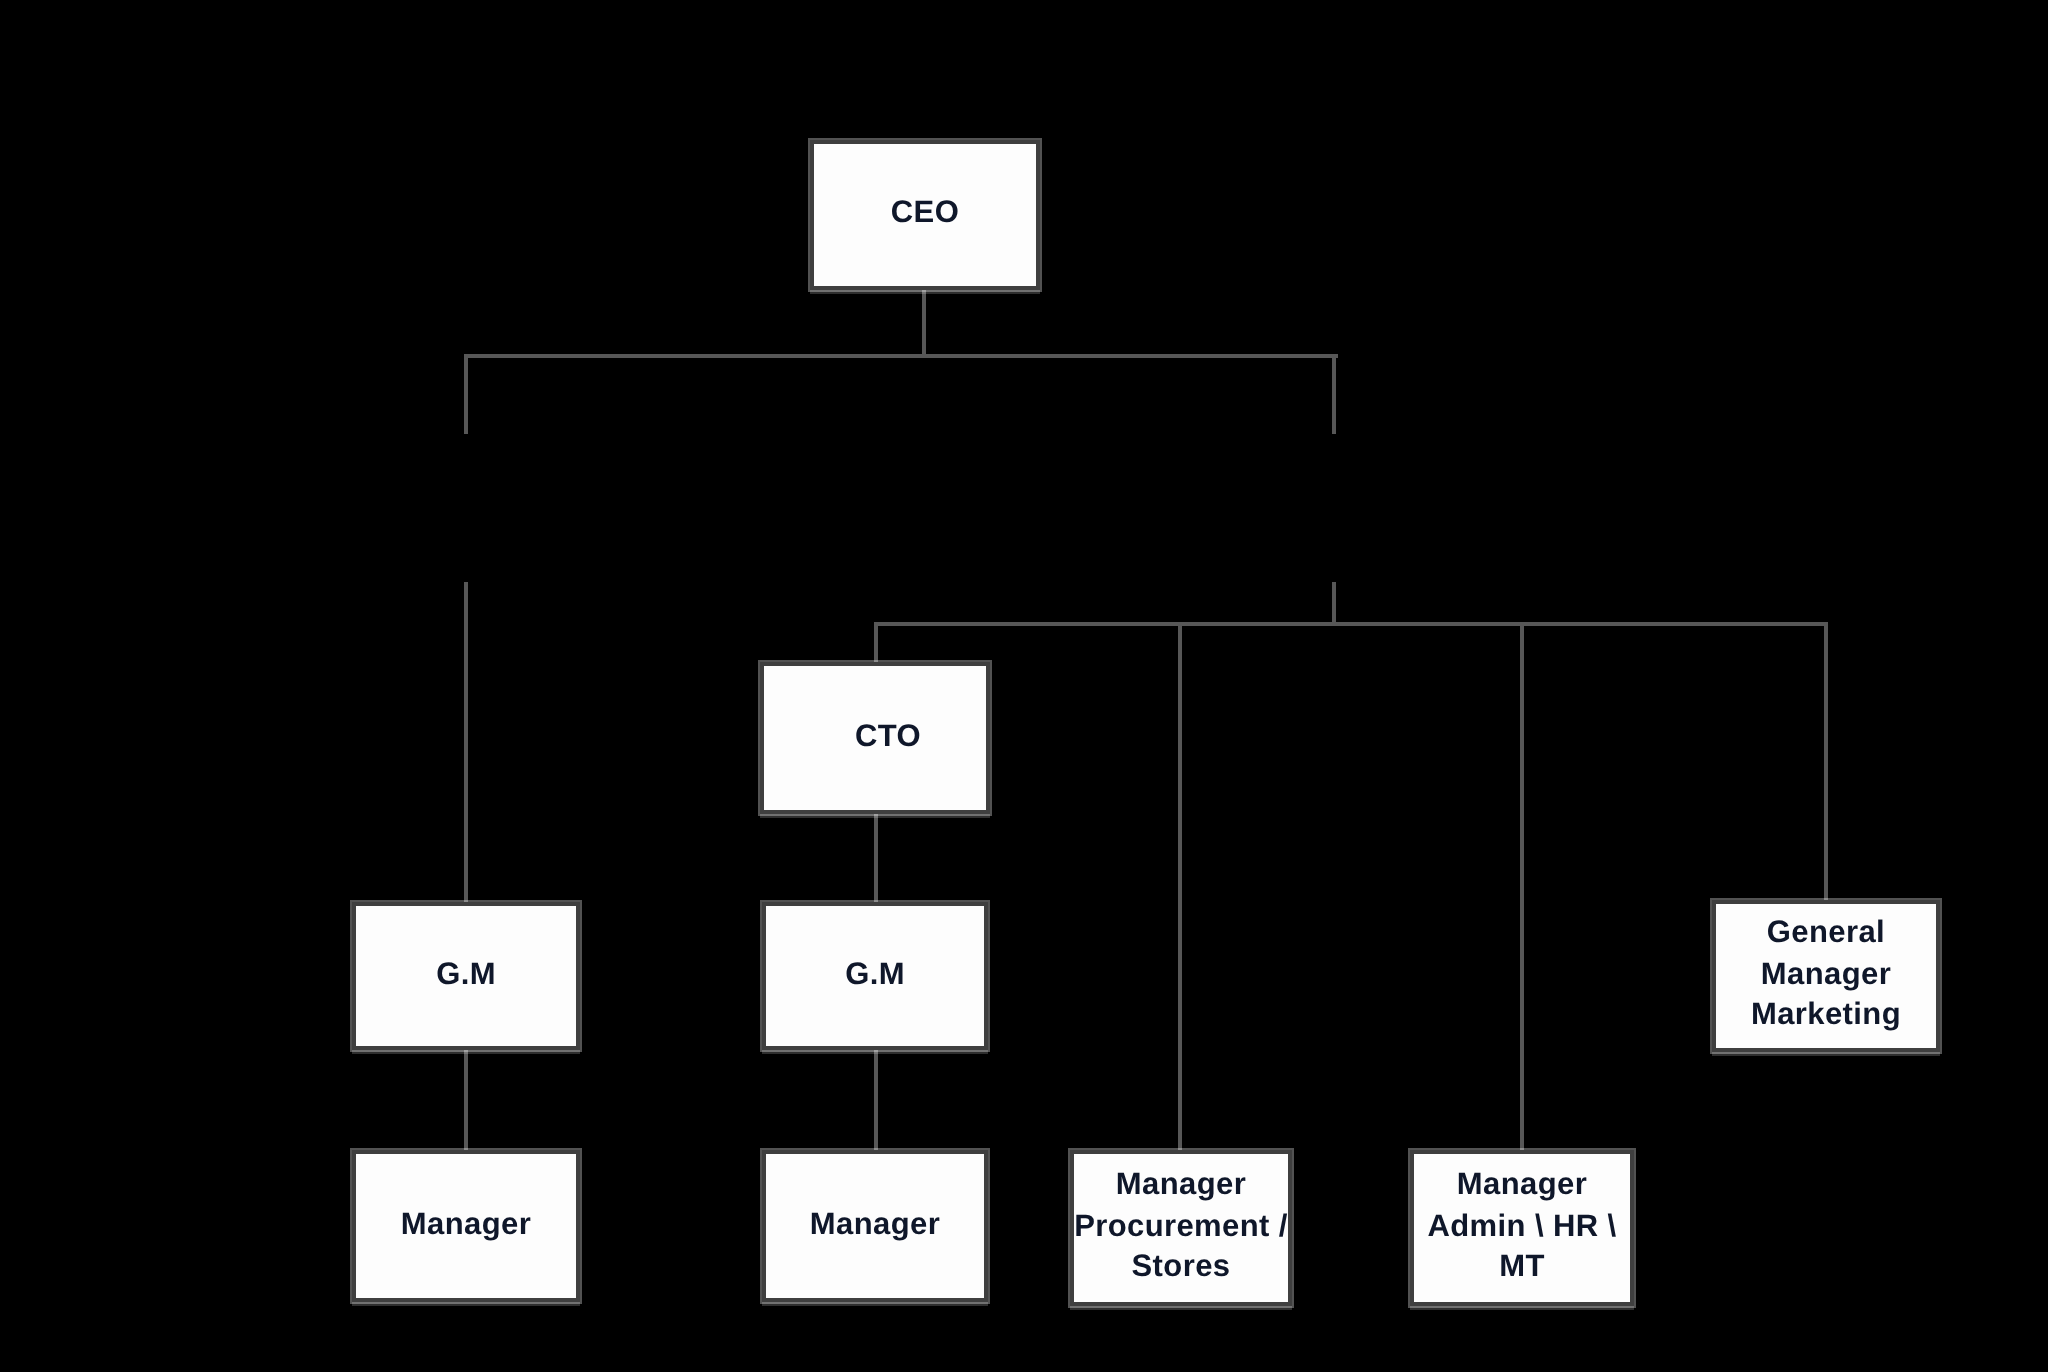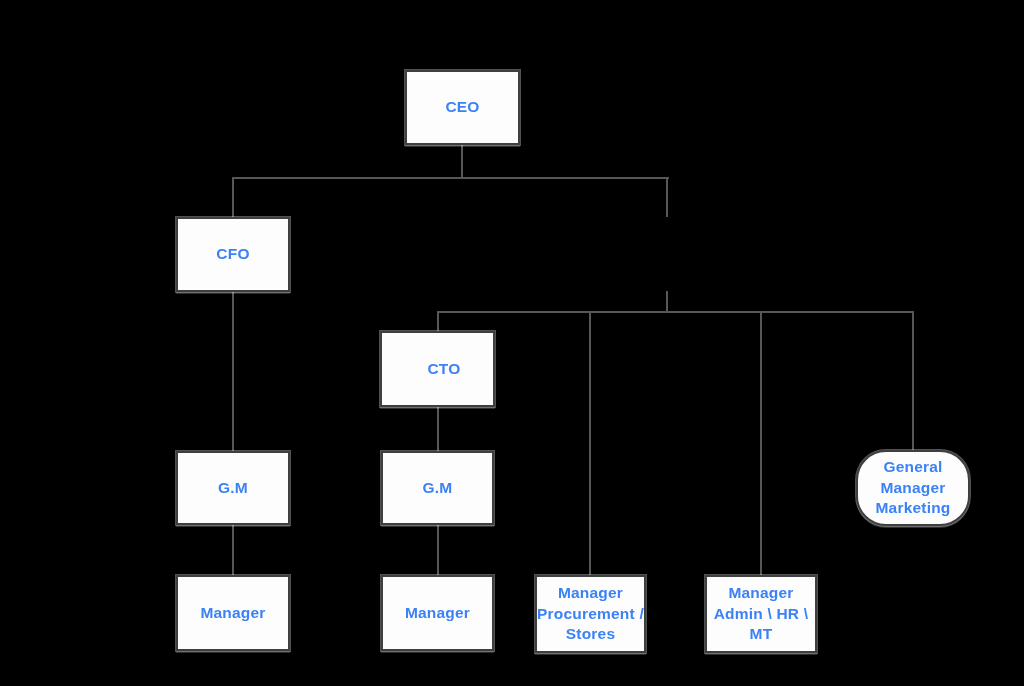--- a/index.html
+++ b/index.html
@@ -19,21 +19,21 @@
     position: absolute;
     box-sizing: border-box;
     background: #fdfdfd;
     border: 2px solid #3f3f3f;
     box-shadow: 0 0 0 1px rgba(255,255,255,0.32), 0 2px 0 rgba(255,255,255,0.18);
     display: flex;
     align-items: center;
     justify-content: center;
     text-align: center;
     white-space: pre-line;
-    color: #3b82f6;
+    color: #0f172a;
     font-size: 15.5px;
     font-weight: 600;
     line-height: 1.32;
     letter-spacing: 0.2px;
   }
   .line {
     position: absolute;
     background: #575757;
   }
 </style>
@@ -51,25 +51,24 @@
   <div class="line" style="left:666px; top:291px; width:2px; height:21px;"></div>
   <div class="line" style="left:437px; top:311px; width:477px; height:2px;"></div>
   <div class="line" style="left:437px; top:313px; width:2px; height:18px;"></div>
   <div class="line" style="left:589px; top:313px; width:2px; height:262px;"></div>
   <div class="line" style="left:760px; top:313px; width:2px; height:262px;"></div>
   <div class="line" style="left:912px; top:313px; width:2px; height:137px;"></div>
   <div class="line" style="left:437px; top:406px; width:2px; height:45px;"></div>
   <div class="line" style="left:437px; top:523px; width:2px; height:52px;"></div>
 
   <div class="node" style="left:405px; top:70px;  width:115px; height:75px;">CEO</div>
-  <div class="node" style="left:176px; top:217px; width:114px; height:75px;">CFO</div>
   <div class="node" style="left:380px; top:331px; width:115px; height:76px;padding-left:13px;">CTO</div>
   <div class="node" style="left:176px; top:451px; width:114px; height:74px;">G.M</div>
   <div class="node" style="left:381px; top:451px; width:113px; height:74px;">G.M</div>
-  <div class="node" style="left:856px; top:450px; width:114px; height:76px;border-radius:30px;">General
+  <div class="node" style="left:856px; top:450px; width:114px; height:76px;">General
 Manager
 Marketing</div>
   <div class="node" style="left:176px; top:575px; width:114px; height:76px;">Manager</div>
   <div class="node" style="left:381px; top:575px; width:113px; height:76px;">Manager</div>
   <div class="node" style="left:535px; top:575px; width:111px; height:78px;">Manager
 Procurement /
 Stores</div>
   <div class="node" style="left:705px; top:575px; width:112px; height:78px;">Manager
 Admin \ HR \
 MT</div>

